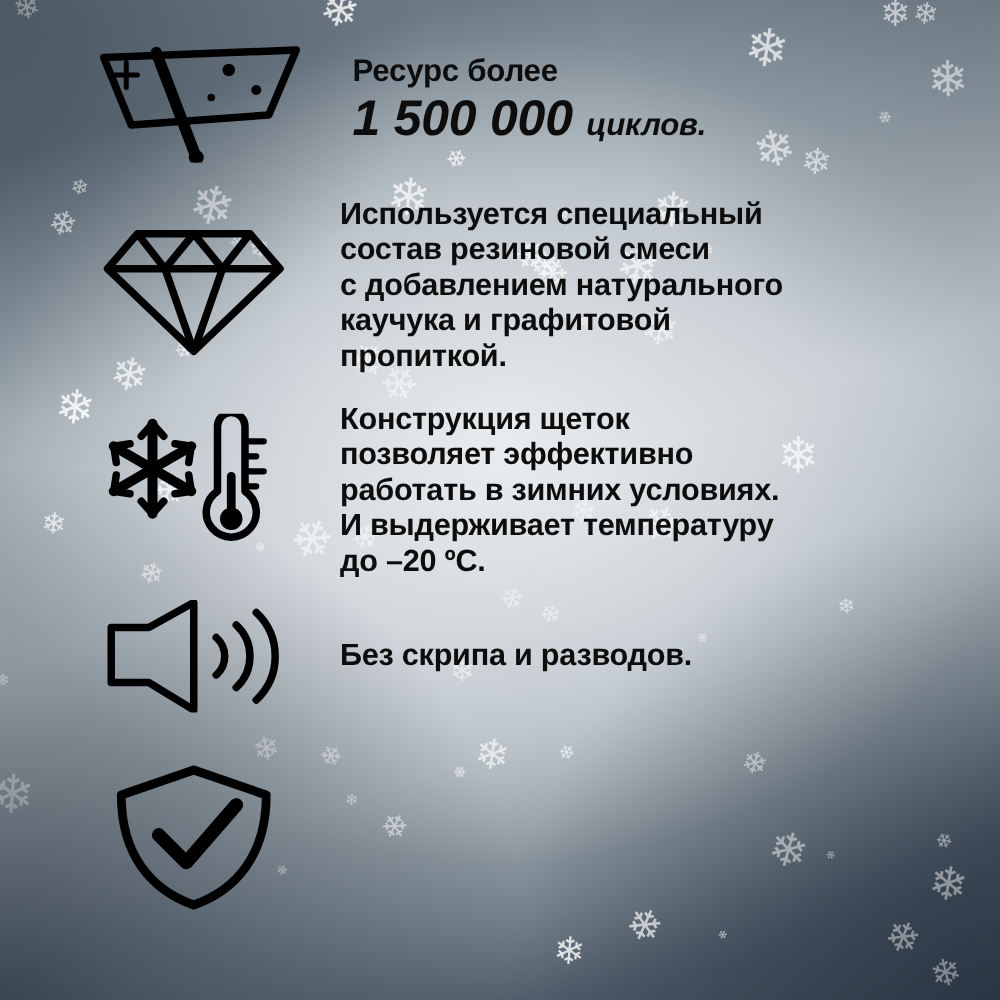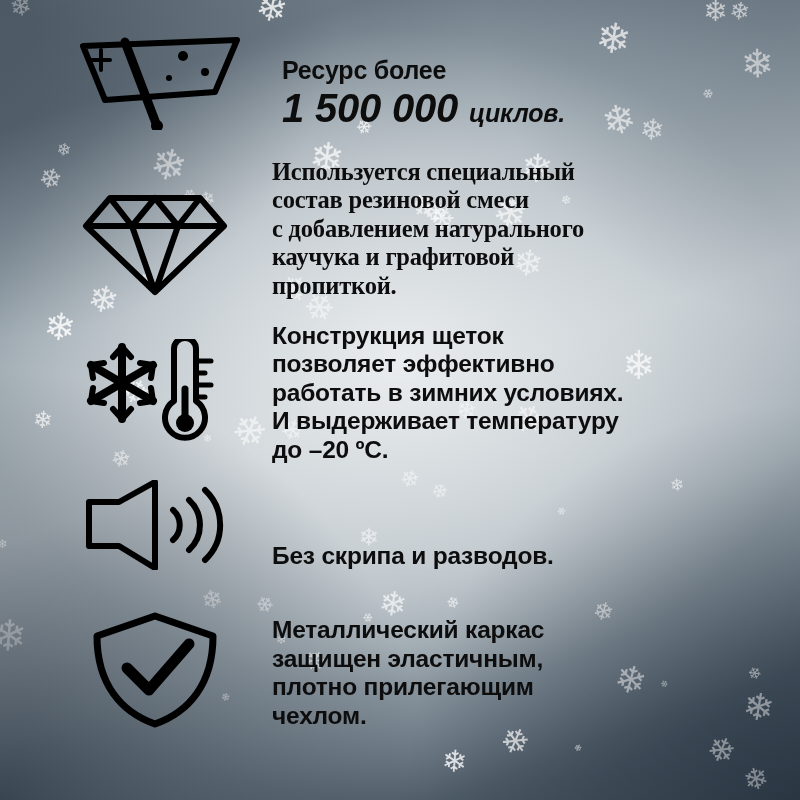--- a/index.html
+++ b/index.html
@@ -56,21 +56,21 @@
     z-index: 5;
     padding: 18px 40px 10px 60px;
     box-sizing: border-box;
     display: flex;
     flex-direction: column;
     justify-content: flex-start;
   }
 
   .feature {
     display: flex;
-    align-items: flex-end;
+    align-items: center;
     gap: 22px;
   }
 
   .feature-icon {
     flex: 0 0 auto;
     width: 190px;
     display: flex;
     align-items: center;
     justify-content: center;
     color: #000;
@@ -78,21 +78,21 @@
 
   .feature-text {
     flex: 1 1 auto;
     color: #0d0d0d;
     font-weight: bold;
     letter-spacing: -0.2px;
   }
 
   
   .row-0 { margin-top: 12px; }
-  .row-1 { margin-top: 28px; font-family: Liberation Serif, serif; }
+  .row-1 { margin-top: 28px; }
   .row-2 { margin-top: 22px; }
   .row-3 { margin-top: 16px; }
   .row-4 { margin-top: 40px; }
 
   .row-0 .feature-icon { width: 200px; }
 
   .t-lead {
     font-size: 25px;
     line-height: 1.12;
     margin: 0;
@@ -267,22 +267,16 @@
       </div>
     </div>
 
     <div class="feature row-4">
       <div class="feature-icon">
         <svg width="140" height="120" viewBox="0 0 140 120" fill="none" stroke="#000" stroke-width="7" stroke-linecap="round" stroke-linejoin="round">
           <path d="M70 6 L128 26 C128 74 104 102 70 114 C36 102 12 74 12 26 Z"></path>
           <path d="M42 58 L64 80 L104 34" stroke-width="11"></path>
         </svg>
       </div>
-      <div class="feature-text">
-        <p class="t-body">Металлический каркас
-защищен эластичным,
-плотно прилегающим
-чехлом.</p>
-      </div>
     </div>
 
   </div>
 </div>
 
 </body></html>

